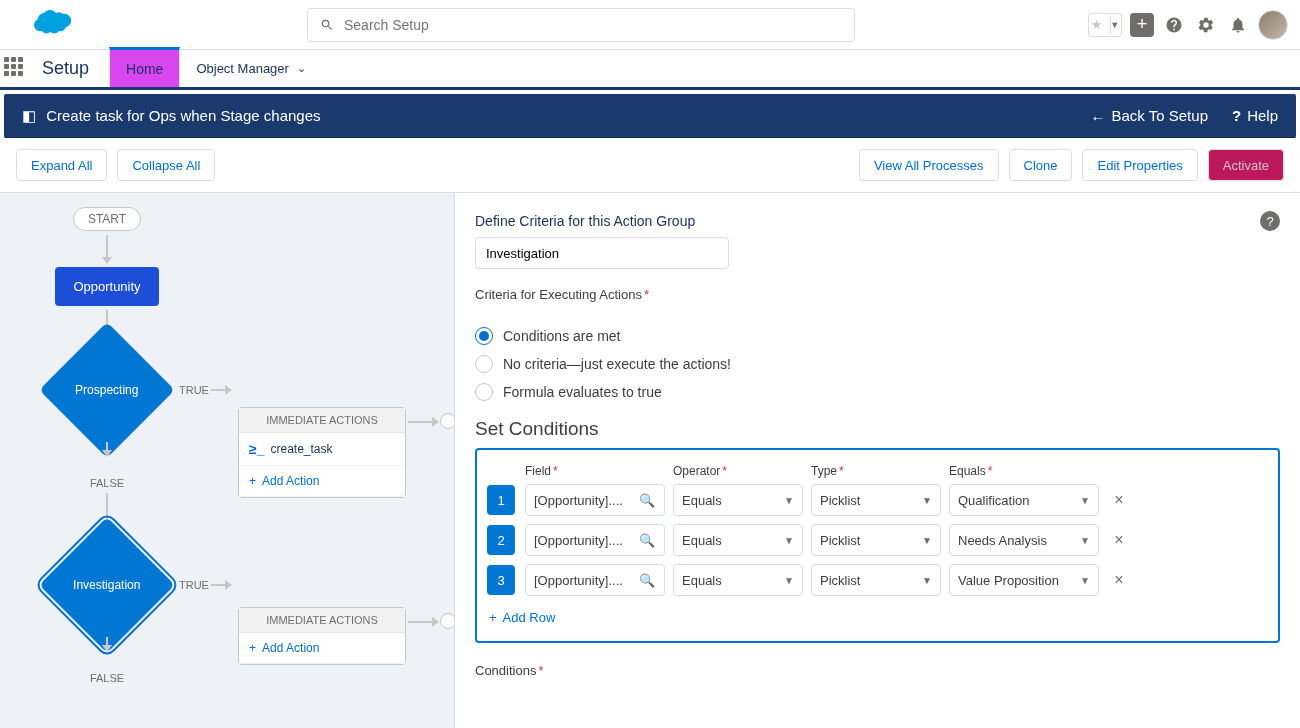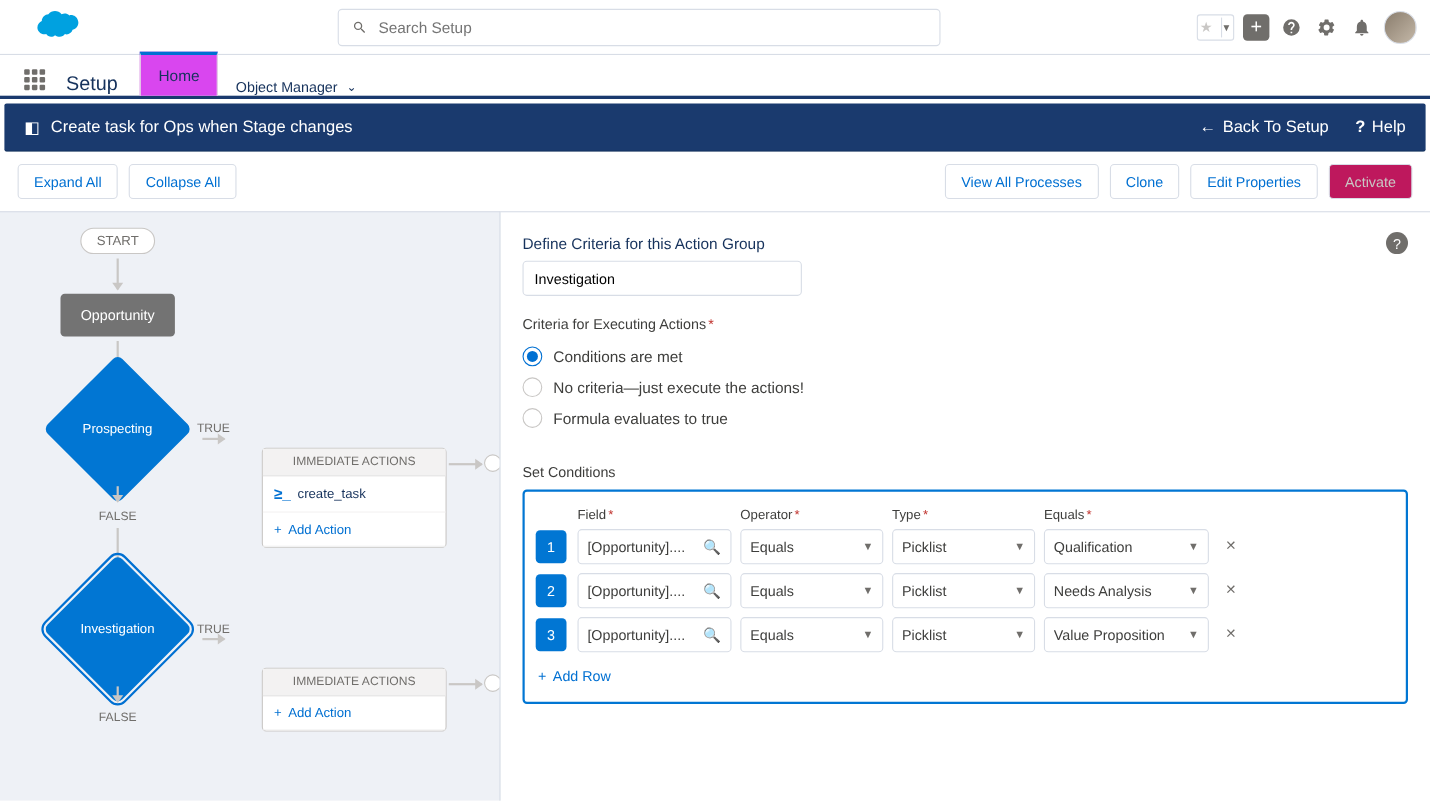--- a/index.html
+++ b/index.html
@@ -13,21 +13,21 @@
 .search-box svg { width: 14px; height: 14px; margin-right: 10px; fill: #706e6b; }
 .search-box input { border: none; outline: none; flex: 1; font-size: 14px; background: transparent; }
 .header-actions { display: flex; align-items: center; gap: 8px; }
 .fav-box { width: 34px; height: 24px; border: 1px solid #d8dde6; border-radius: 3px; display: flex; align-items: center; justify-content: center; color: #706e6b; position: relative; }
 .fav-box::after { content: ""; border-left: 1px solid #d8dde6; position: absolute; right: 10px; top: 2px; bottom: 2px; }
 .icon-btn { width: 24px; height: 24px; display: flex; align-items: center; justify-content: center; color: #706e6b; cursor: pointer; }
 .add-btn { width: 24px; height: 24px; background: #706e6b; border-radius: 4px; display: flex; align-items: center; justify-content: center; color: #fff; font-size: 18px; cursor: pointer; }
 .avatar { width: 30px; height: 30px; border-radius: 50%; background: linear-gradient(135deg, #8a7d6d, #c4b8a8); border: 1px solid #d8dde6; }
 
 
-.nav-bar { height: 40px; display: flex; align-items: flex-end; border-bottom: 3px solid #1a3a6e; padding-left: 22px; }
+.nav-bar { height: 40px; display: flex; align-items: center; border-bottom: 3px solid #1a3a6e; padding-left: 4px; }
 .app-launcher { width: 24px; height: 24px; display: grid; grid-template-columns: repeat(3, 5px); grid-template-rows: repeat(3, 5px); gap: 2px; margin-right: 14px; cursor: pointer; }
 .app-launcher span { background: #706e6b; border-radius: 1px; }
 .app-title { font-size: 18px; font-weight: 400; margin-right: 20px; }
 .nav-tab { height: 40px; padding: 0 16px; display: flex; align-items: center; border-left: 1px solid #e5e5e5; border-right: 1px solid #e5e5e5; font-size: 14px; color: #16325c; cursor: pointer; position: relative; }
 .nav-tab.active { border-top: 3px solid #0070d2; margin-top: -3px; background: #d946ef; }
 .nav-tab-om { display: flex; align-items: center; gap: 8px; padding: 0 16px; cursor: pointer; }
 
 
 .blue-bar { height: 44px; background: #1a3a6e; color: #fff; display: flex; align-items: center; padding: 0 18px; border-bottom: 1px solid #0c2a52; margin: 4px 4px 0 4px; border-radius: 2px; }
 .blue-bar-title { display: flex; align-items: center; gap: 10px; font-size: 15px; }
@@ -40,55 +40,55 @@
 .btn.disabled { color: #c9c7c5; background: #be185d; cursor: not-allowed; }
 .action-bar .spacer { flex: 1; }
 
 
 .main { display: flex; height: calc(728px - 50px - 40px - 48px - 54px); }
 .canvas { width: 455px; background: #eef1f6; border-top: 1px solid #d8dde6; border-right: 1px solid #d8dde6; padding: 14px 0; position: relative; overflow: hidden; }
 .flow-col { display: flex; flex-direction: column; align-items: center; margin-left: -240px; }
 .start-node { background: #fff; border: 1px solid #c9c7c5; border-radius: 14px; padding: 4px 14px; font-size: 12px; color: #706e6b; }
 .arrow-down { width: 2px; height: 28px; background: #c9c7c5; position: relative; margin: 4px 0; }
 .arrow-down::after { content: ""; position: absolute; bottom: -1px; left: -4px; border-left: 5px solid transparent; border-right: 5px solid transparent; border-top: 7px solid #c9c7c5; }
-.obj-node { background: #737373; color: #fff; padding: 12px 18px; border-radius: 4px; font-size: 13px; text-align: right; }
+.obj-node { background: #1d4ed8; color: #fff; padding: 12px 18px; border-radius: 4px; font-size: 13px; text-align: right; }
 .diamond-wrap { position: relative; display: flex; align-items: center; }
 .diamond { width: 96px; height: 96px; background: #0176d3; transform: rotate(45deg); border-radius: 6px; display: flex; align-items: center; justify-content: center; }
 .diamond span { transform: rotate(-45deg); color: #fff; font-size: 12px; text-align: center; }
 .diamond.sel { outline: 2px solid #0070d2; outline-offset: 2px; }
-.true-lbl { position: absolute; left: 120px; top: 42px; font-size: 11px; color: #706e6b; display: flex; align-items: center; gap: 2px; flex-direction: column; }
+.true-lbl { position: absolute; left: 120px; top: 42px; font-size: 11px; color: #706e6b; display: flex; align-items: center; gap: 2px; }
 .harrow { width: 20px; height: 2px; background: #c9c7c5; position: relative; }
 .harrow::after { content: ""; position: absolute; right: -1px; top: -4px; border-top: 5px solid transparent; border-bottom: 5px solid transparent; border-left: 7px solid #c9c7c5; }
-.false-lbl { font-size: 11px; color: #706e6b; margin-top: 4px; }
+.false-lbl { font-size: 11px; color: #706e6b; margin-top: 17px; }
 
 .actions-card { position: absolute; left: 238px; width: 168px; background: #fff; border: 1px solid #c9c7c5; border-radius: 4px; }
 .actions-card .hdr { background: #f3f2f2; padding: 6px 10px; font-size: 11px; color: #706e6b; border-bottom: 1px solid #e5e5e5; text-align: center; }
 .actions-card .row { padding: 8px 10px; font-size: 12px; display: flex; align-items: center; gap: 6px; border-bottom: 1px solid #f3f2f2; }
 .actions-card .row.add { color: #0070d2; cursor: pointer; }
 .actions-card .row .flow-icon { color: #0070d2; font-weight: bold; font-size: 14px; }
 .ac-arrow { position: absolute; width: 30px; height: 2px; background: #c9c7c5; left: 408px; }
 .ac-arrow::after { content: ""; position: absolute; right: -1px; top: -4px; border-top: 5px solid transparent; border-bottom: 5px solid transparent; border-left: 7px solid #c9c7c5; }
 .ac-circle { position: absolute; width: 16px; height: 16px; border: 1px solid #c9c7c5; border-radius: 50%; background: #fff; left: 440px; }
 
 
 .panel { flex: 1; border-top: 1px solid #d8dde6; padding: 18px 20px; overflow-y: auto; background: #fff; }
 .panel-head { display: flex; align-items: center; }
 .panel-title { font-size: 14px; font-weight: 400; color: #16325c; }
 .help-circle { width: 20px; height: 20px; border-radius: 50%; background: #706e6b; color: #fff; display: flex; align-items: center; justify-content: center; font-size: 13px; margin-left: auto; cursor: pointer; }
 .form-label { font-size: 13px; color: #3e3e3c; margin-top: 18px; display: flex; align-items: center; gap: 6px; }
 .req::after { content: "*"; color: #c23934; margin-left: 2px; }
 .info-icon { width: 15px; height: 15px; border-radius: 50%; background: #706e6b; color: #fff; font-size: 10px; display: inline-flex; align-items: center; justify-content: center; }
 .text-input { width: 254px; height: 32px; border: 1px solid #d8dde6; border-radius: 4px; padding: 0 10px; font-size: 13px; margin-top: 6px; }
-.radios { margin-top: 8px; }
+.radios { margin-top: 20px; }
 .radio-row { display: flex; align-items: center; gap: 10px; padding: 5px 0; font-size: 14px; color: #3e3e3c; cursor: pointer; }
 .radio { width: 18px; height: 18px; border: 1px solid #c9c7c5; border-radius: 50%; display: flex; align-items: center; justify-content: center; }
 .radio.checked { border-color: #0070d2; }
 .radio.checked::after { content: ""; width: 10px; height: 10px; background: #0070d2; border-radius: 50%; }
 
-.section-lbl { font-size: 13px; color: #3e3e3c; margin-top: 28px; margin-bottom: 8px; }
+.section-lbl { font-size: 19px; color: #3e3e3c; margin-top: 12px; margin-bottom: 8px; }
 .cond-box { border: 2px solid #0176d3; border-radius: 4px; padding: 10px; }
 .cond-head { display: grid; grid-template-columns: 30px 140px 130px 130px 150px 24px; gap: 8px; font-size: 12px; color: #3e3e3c; padding: 4px 0 6px 0; }
 .cond-head div.req2 { position: relative; }
 .cond-head div.req2::after { content: "*"; color: #c23934; margin-left: 2px; }
 .cond-row { display: grid; grid-template-columns: 30px 140px 130px 130px 150px 24px; gap: 8px; align-items: center; margin-bottom: 8px; }
 .row-num { width: 28px; height: 30px; background: #0176d3; color: #fff; border-radius: 4px; display: flex; align-items: center; justify-content: center; font-size: 13px; }
 .field-box { height: 32px; border: 1px solid #d8dde6; border-radius: 4px; display: flex; align-items: center; padding: 0 8px; font-size: 13px; color: #3e3e3c; overflow: hidden; position: relative; background: #fff; cursor: pointer; }
 .field-box .txt { flex: 1; overflow: hidden; text-overflow: ellipsis; white-space: nowrap; }
 .field-box .caret { color: #706e6b; font-size: 10px; margin-left: 4px; }
 .field-box .mag { color: #706e6b; margin-left: 4px; }
@@ -340,14 +340,17 @@
           </div>
         <div class="del-x">×</div>
       </div>
 
       <div class="add-row">
           <span>+</span>
           <span>Add Row</span>
         </div>
     </div>
 
+    <div class="form-label" style="margin-top:20px;">
+        <span class="req">Conditions</span>
+      </div>
   </div>
 </div>
 
 </body></html>

